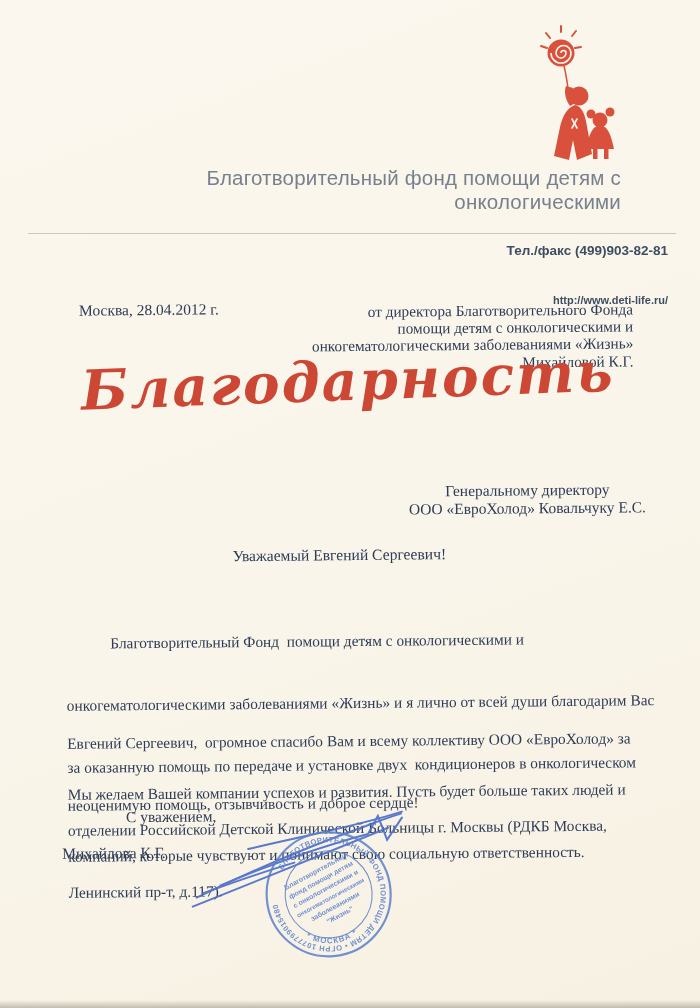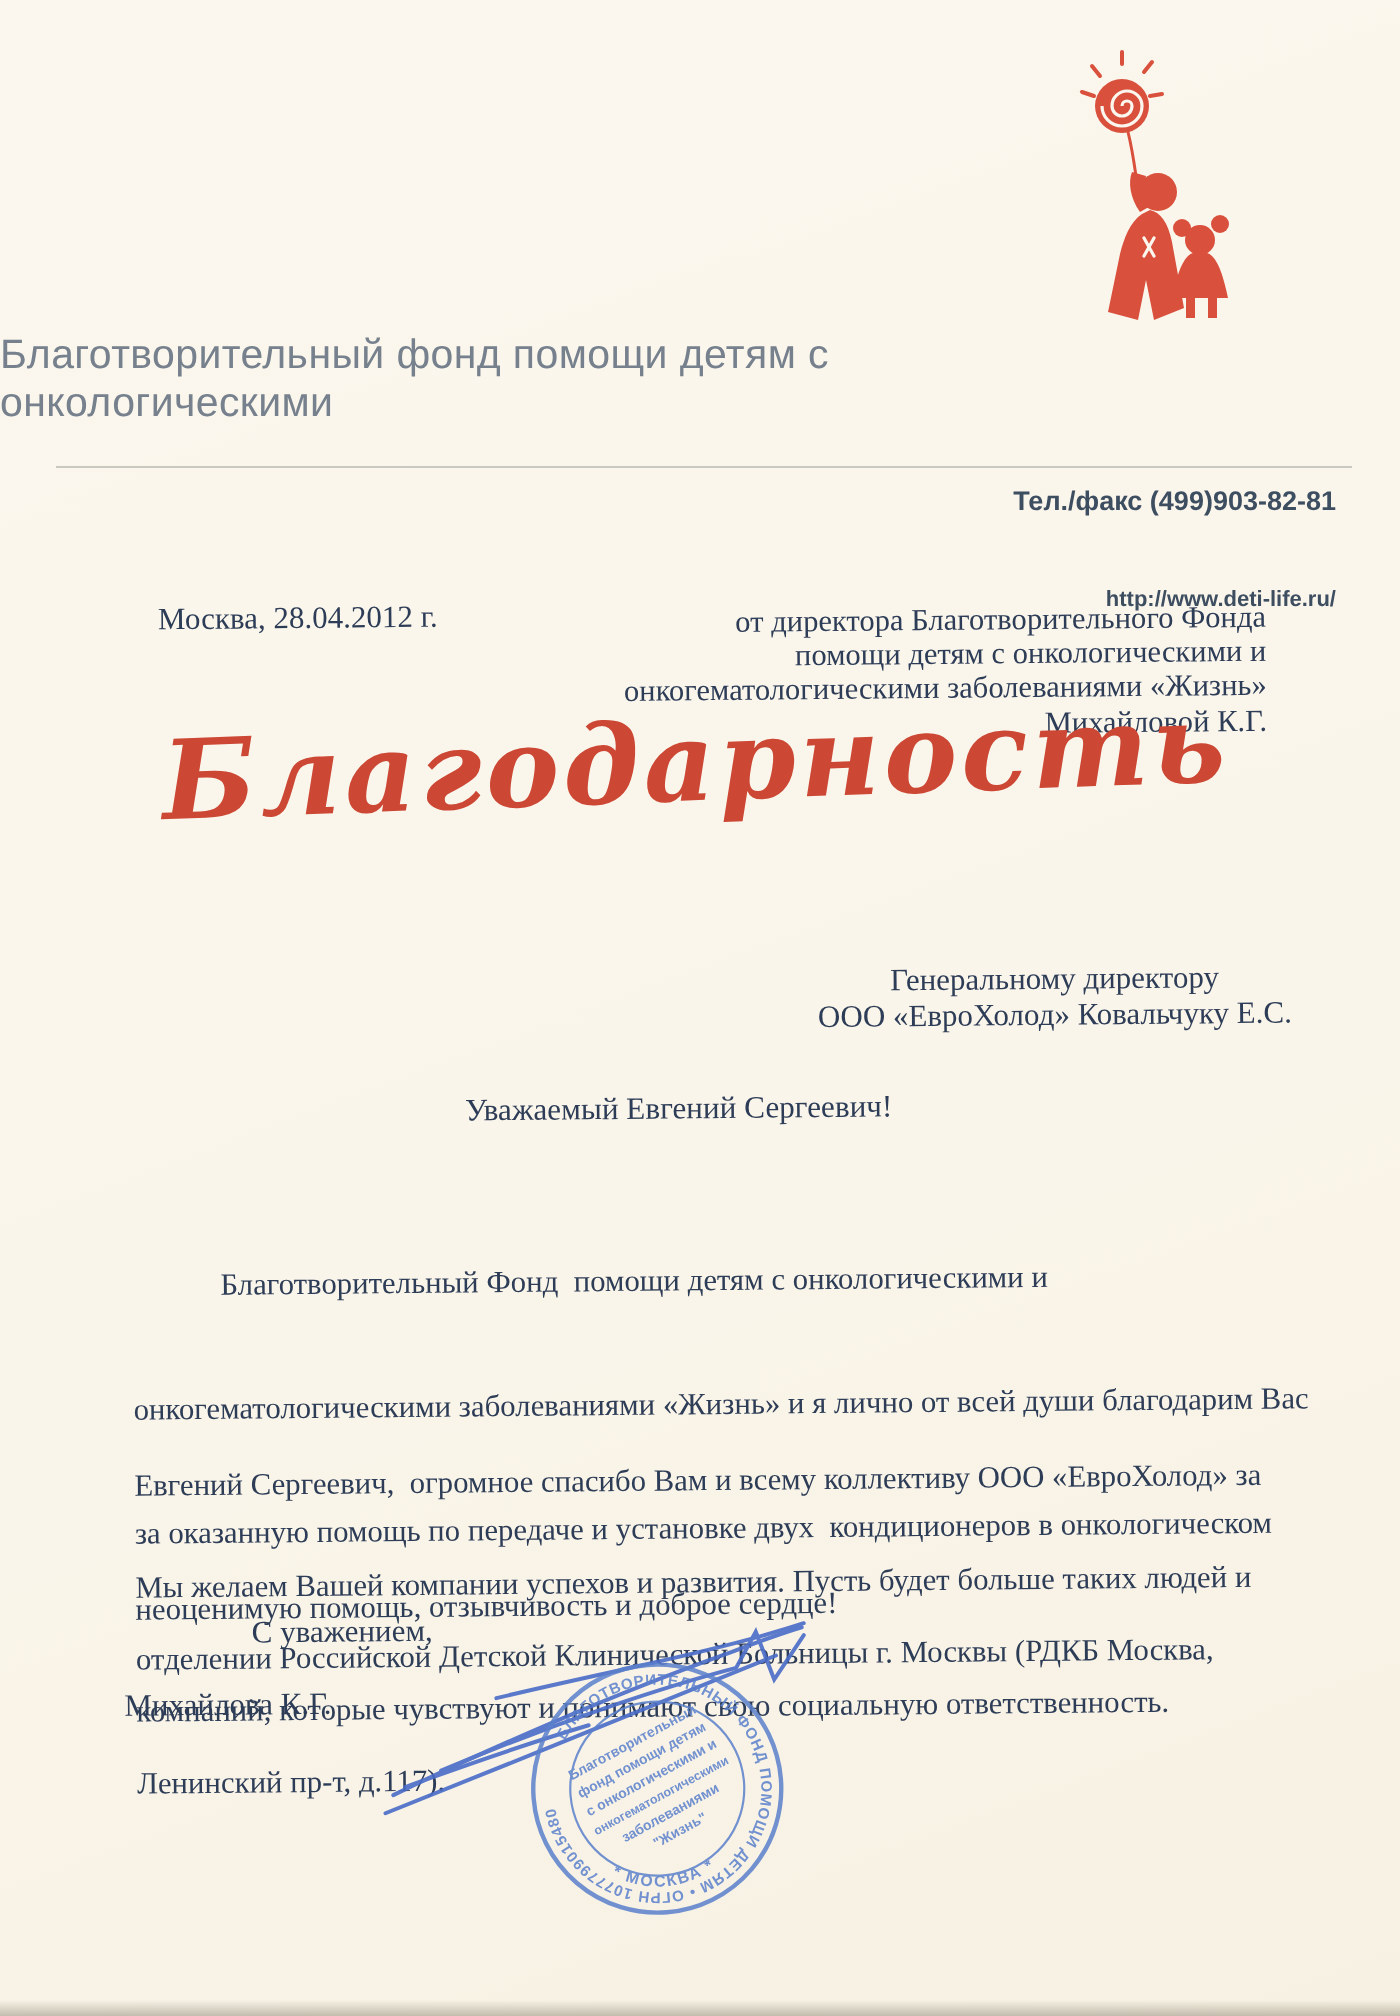--- a/index.html
+++ b/index.html
@@ -10,22 +10,22 @@
     font-family:"Liberation Serif", serif;
     color:#2e3d57;
   }
   .page::after{
     content:""; position:absolute; left:0; right:0; bottom:0; height:8px;
     background:linear-gradient(to bottom, rgba(95,88,70,0), rgba(95,88,70,0.35));
     pointer-events:none;
   }
   .abs { position:absolute; }
   
-  .org-line { left:0; width:585px; text-align:left;
-    font-family:"Liberation Sans", sans-serif; font-size:20.5px; color:#76818d; letter-spacing:.2px;}
+  .org-line { left:0; width:585px; text-align:right;
+    font-family:"Liberation Sans", sans-serif; font-size:20.5px; color:#76818d; letter-spacing:.2px;padding-left:36px;}
   .org-line1 { top:166px; }
   .org-line2 { top:197px; }
   .script-green { color:#1d9b62; font-family:"DejaVu Serif", serif;
     font-style:italic; font-weight:bold; font-size:23px; letter-spacing:1px;}
   .rule { top:233px; left:28px; width:648px; height:1px; background:#c9c8c1; }
   .contact { top:243px; right:32px; text-align:right;
     font-family:"Liberation Sans", sans-serif; font-weight:bold; font-size:13.5px;
     color:#3e4e61; line-height:16.5px; }
   .url { top:294px; right:32px; text-align:right;
     font-family:"Liberation Sans", sans-serif; font-weight:bold; font-size:11px; color:#3e4e61; }

